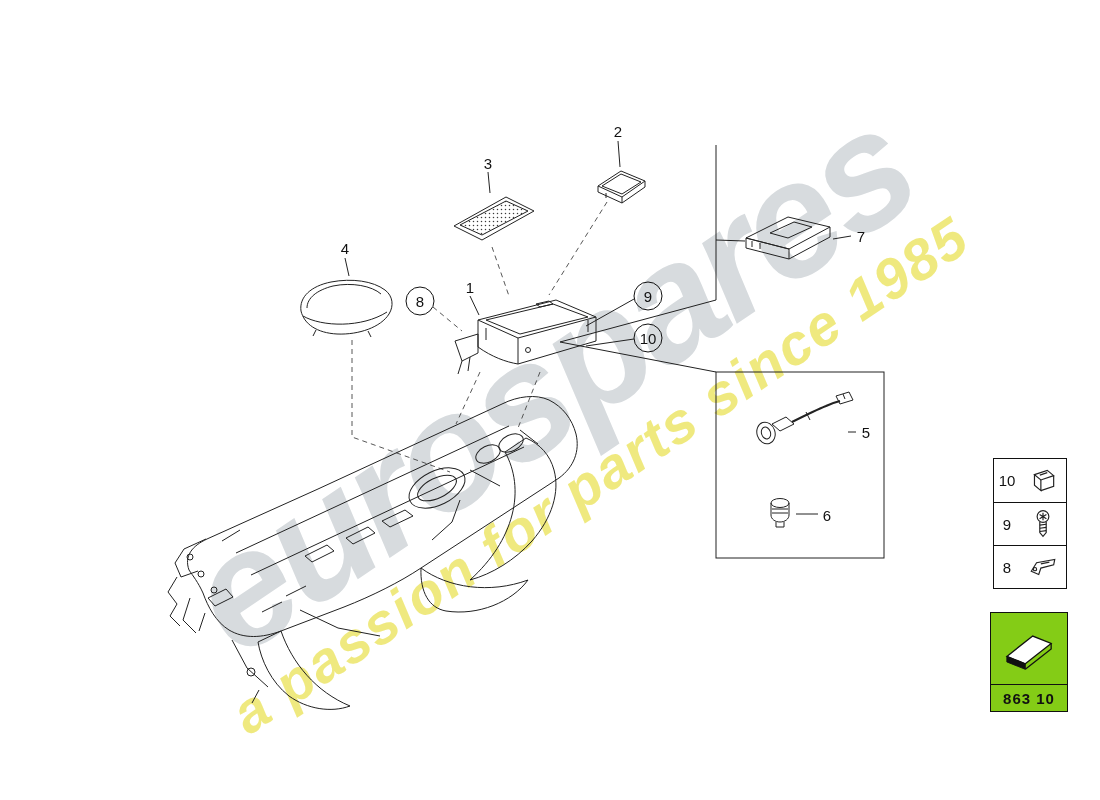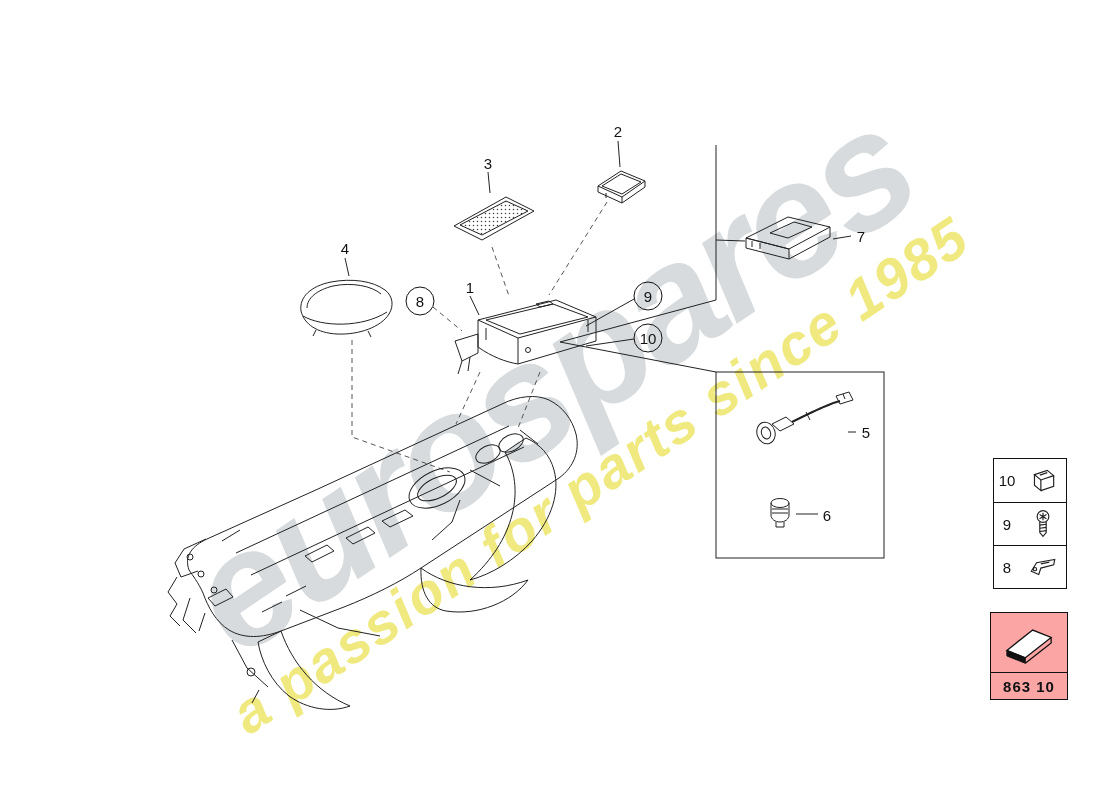--- a/index.html
+++ b/index.html
@@ -40,22 +40,22 @@
     height:43px;display:flex;align-items:center;box-sizing:border-box;cursor:pointer;
   }
   .legend-row + .legend-row{border-top:1.3px solid #111;}
   .legend-num{
     width:26px;text-align:center;font-size:15px;color:#111;
   }
   .legend-icon{flex:1;display:flex;align-items:center;justify-content:center;}
   .legend-icon svg{width:32px;height:32px;}
   
   .codebox{
-    position:absolute;left:990px;top:612px;width:78px;height:88px;z-index:5;
-    border:1.3px solid #111;background:#fca5a5;box-sizing:border-box;
+    position:absolute;left:990px;top:612px;width:78px;height:100px;z-index:5;
+    border:1.3px solid #111;background:#84cc16;box-sizing:border-box;
     display:flex;flex-direction:column;
   }
   .codebox-icon{flex:1;display:flex;align-items:center;justify-content:center;}
   .codebox-icon svg{width:62px;height:48px;}
   .codebox-label{
     height:26px;border-top:1.3px solid #111;display:flex;align-items:center;justify-content:center;
     font-size:15px;font-weight:bold;color:#111;letter-spacing:1px;
   }
 </style>
 </head>

